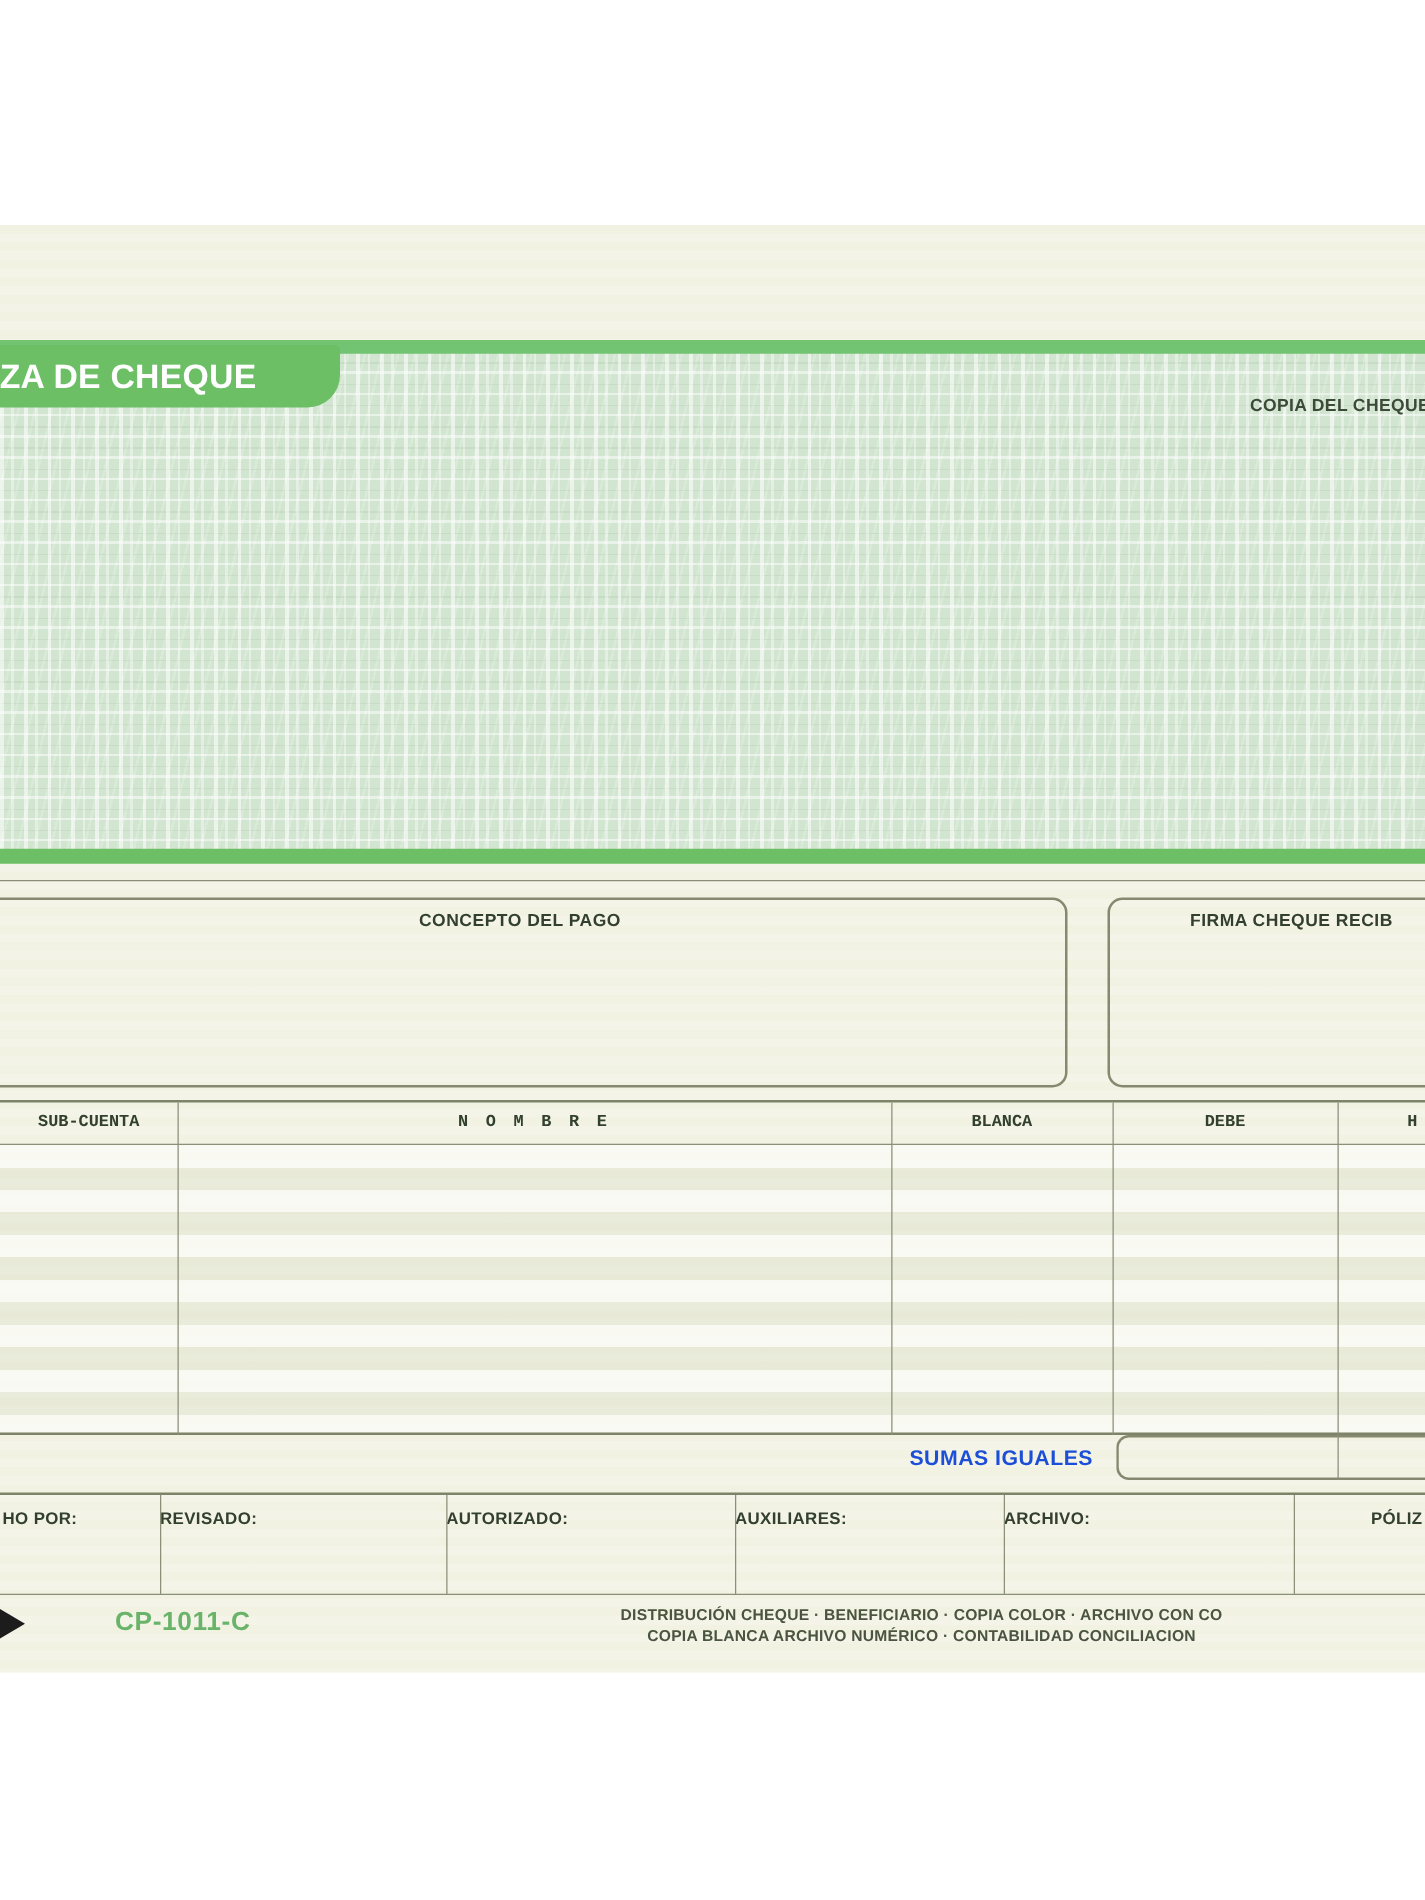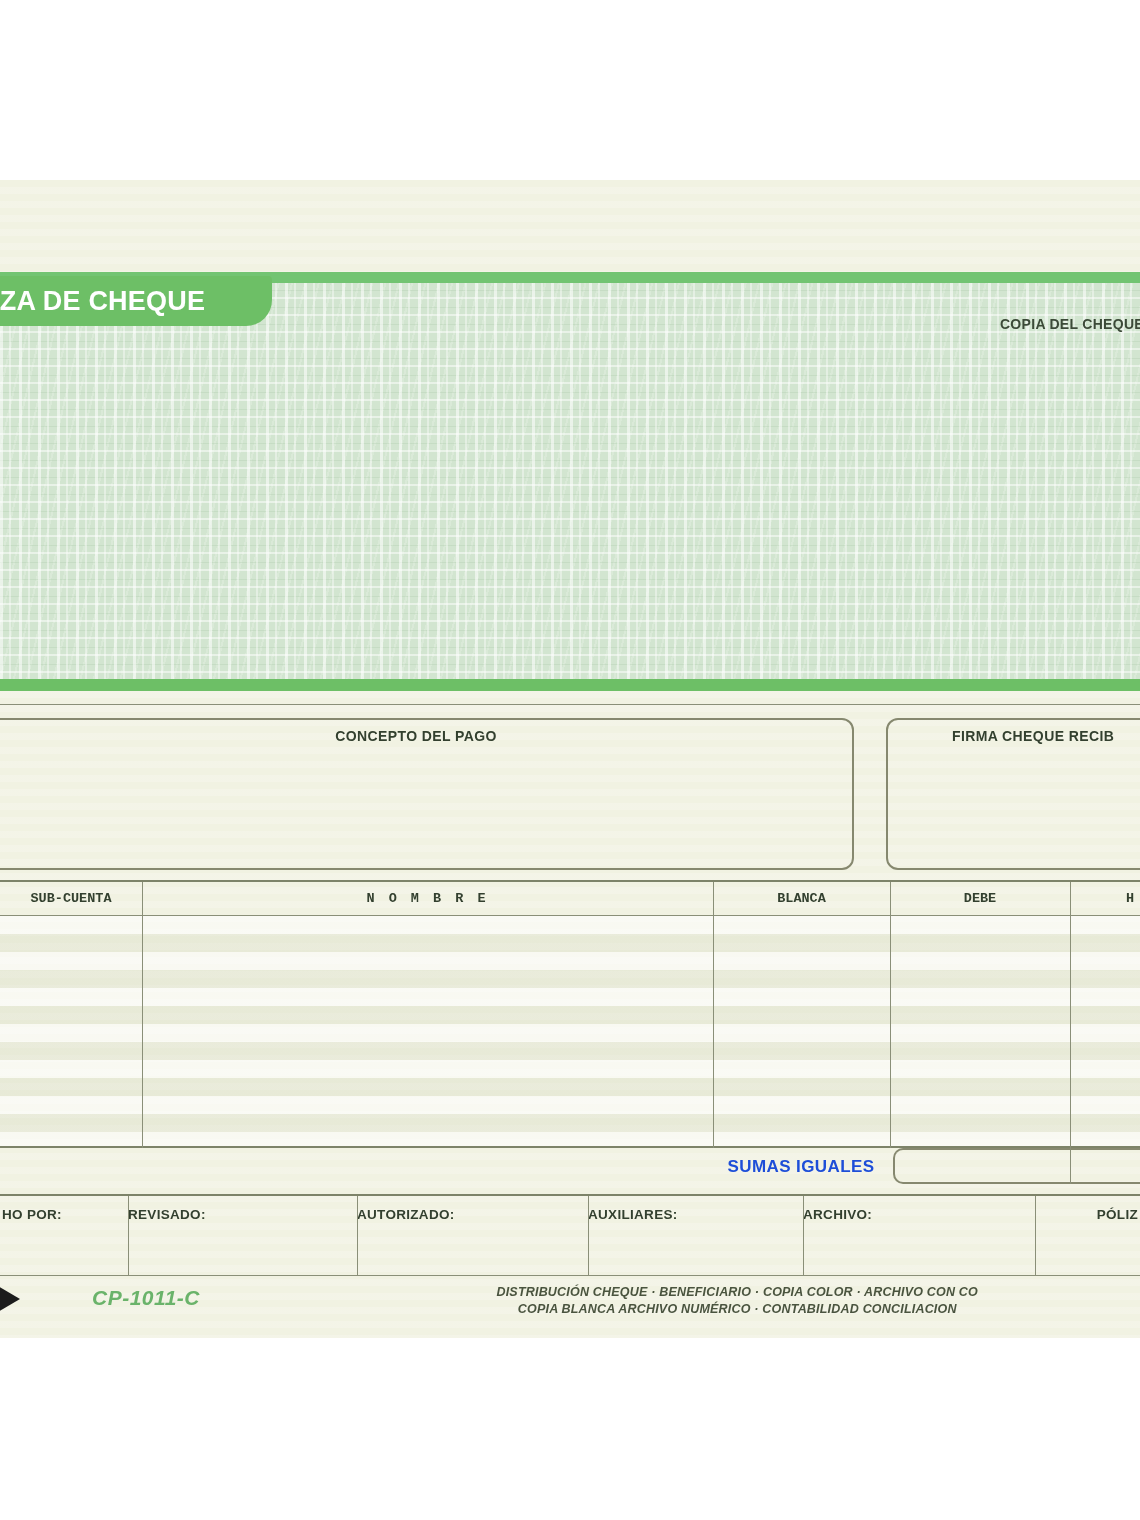--- a/index.html
+++ b/index.html
@@ -316,21 +316,20 @@
     white-space: nowrap;
   }
 
   
   .bottom-strip {
     position: absolute;
     left: 0;
     top: 1096px;     
     width: 972px;
     height: 62px;
-    font-style: italic;
   }
   .form-code {
     position: absolute;
     left: 92px;
     top: 10px;
     font-size: 21px;
     font-weight: bold;
     color: #6ab36a;
     letter-spacing: 0.5px;
     white-space: nowrap;

